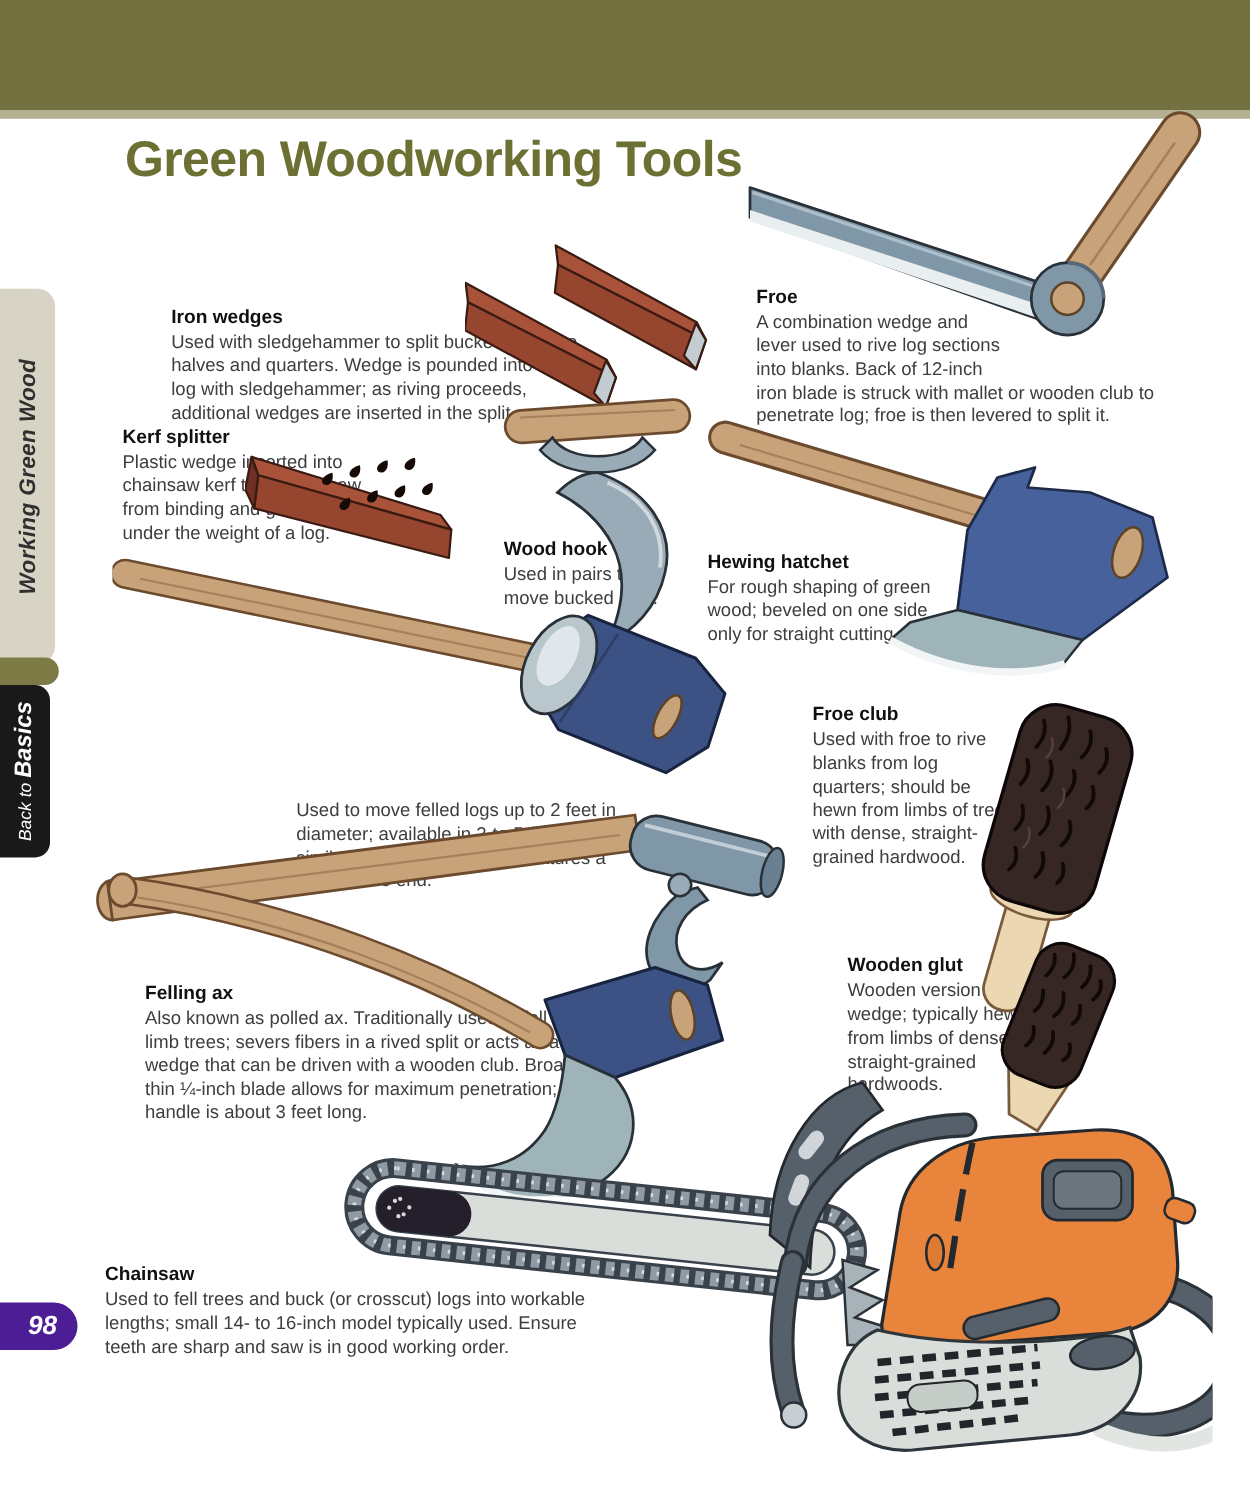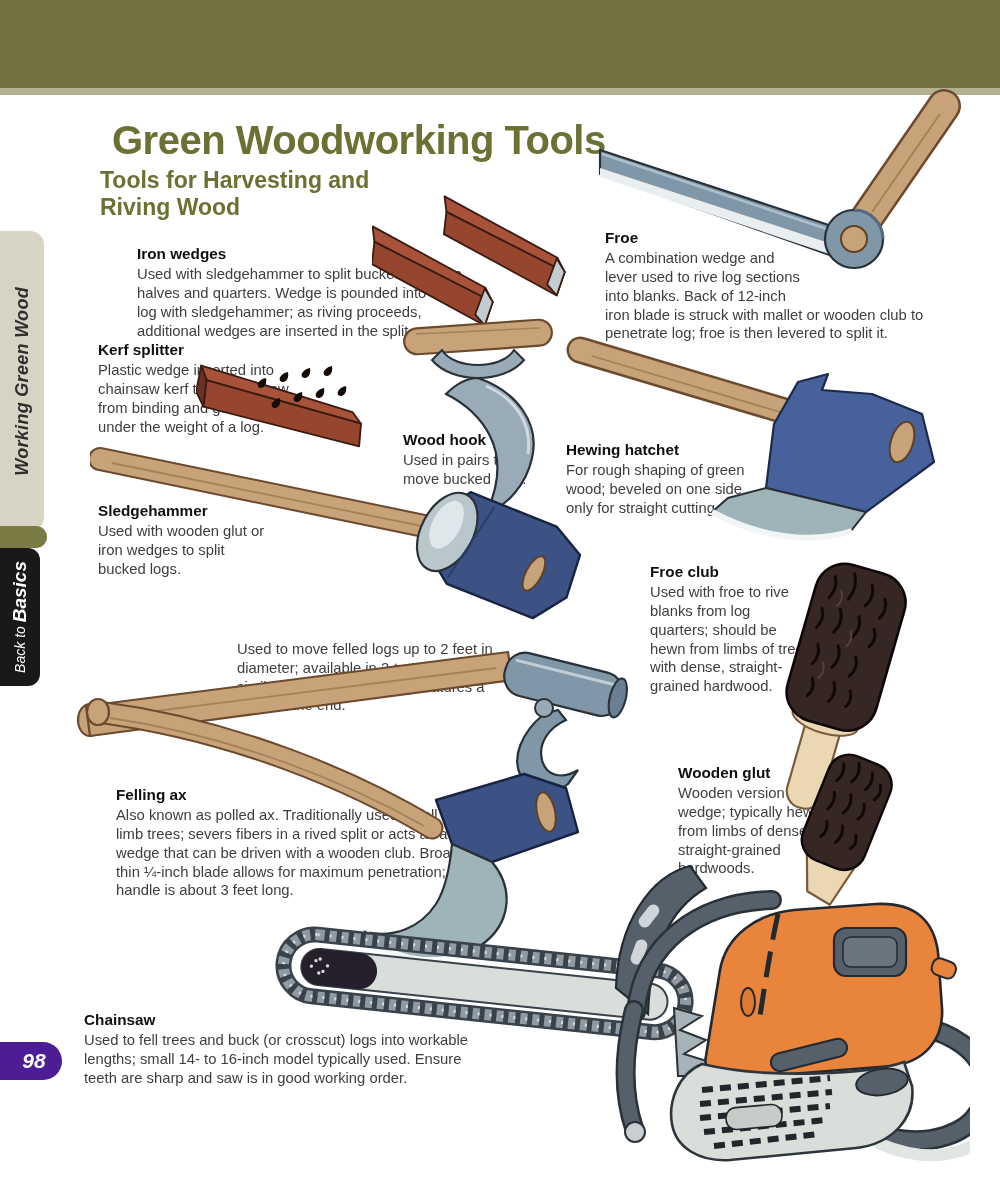--- a/index.html
+++ b/index.html
@@ -14,21 +14,21 @@
   .side-cap{position:absolute;left:0;top:526px;width:47px;height:22px;background:#7C7B46;border-radius:0 11px 11px 0;}
   .tab-series{top:548px;width:40px;height:138px;background:#191919;border-radius:0 12px 12px 0;}
   .vtext{writing-mode:vertical-rl;transform:rotate(180deg);font-style:italic;white-space:nowrap;}
   .tab-chapter .vtext{font-size:18px;font-weight:700;color:#2F2F2F;letter-spacing:.3px;}
   .tab-series .vtext{color:#fff;font-size:14px;}
   .tab-series .vtext b{font-size:19px;font-weight:700;}
   .page-badge{position:absolute;left:0;top:1042px;width:62px;height:38px;background:#4c1d95;
               border-radius:0 19px 19px 0;display:flex;align-items:center;justify-content:center;}
   .page-badge span{color:#fff;font-style:italic;font-weight:600;font-size:21px;padding-left:6px;}
 
-  .title{position:absolute;left:100px;top:106px;margin:12px;font-size:40px;font-weight:700;
+  .title{position:absolute;left:100px;top:106px;margin:0;font-size:40px;font-weight:700;
          color:#6C7133;letter-spacing:-.5px;}
   .subtitle{position:absolute;left:100px;top:167px;margin:0;font-size:23px;font-weight:700;
             color:#6C7133;line-height:1.17;white-space:pre-line;}
 
   .tool{position:absolute;}
   .tname{font-size:15.3px;font-weight:700;color:#101010;line-height:1.2;}
   .tdesc{font-size:14.8px;color:#3E3E3E;line-height:1.27;margin-top:2px;}
   .t0{left:137px;top:220px;width:338px;margin-top:25px;}
   .t1{left:605px;top:229px;width:362px;}
   .t1 .tdesc::before{content:"";float:right;width:160px;height:40px;}
@@ -57,46 +57,40 @@
   </div>
   <div class="side-cap"></div>
   <div class="side-tab tab-series">
     <span class="vtext"><span>Back to </span><b>Basics</b></span>
   </div>
   <div class="page-badge">
     <span>98</span>
   </div>
 
   <h1 class="title">Green Woodworking Tools</h1>
-  <h2 class="subtitle">Tools for Harvesting and
-Riving Wood</h2>
 
   <div class="tool t0">
     <div class="tname">Iron wedges</div>
     <div class="tdesc">Used with sledgehammer to split bucked logs into halves and quarters. Wedge is pounded into end of log with sledgehammer; as riving proceeds, additional wedges are inserted in the split.</div>
   </div>
   <div class="tool t1">
     <div class="tname">Froe</div>
     <div class="tdesc">A combination wedge and lever used to rive log sections into blanks. Back of 12-inch iron blade is struck with mallet or wooden club to penetrate log; froe is then levered to split it.</div>
   </div>
   <div class="tool t2">
     <div class="tname">Kerf splitter</div>
     <div class="tdesc">Plastic wedge inserted into chainsaw kerf to prevent saw from binding and getting stuck under the weight of a log.</div>
   </div>
   <div class="tool t3">
     <div class="tname">Wood hook</div>
     <div class="tdesc">Used in pairs to move bucked logs.</div>
   </div>
   <div class="tool t4">
     <div class="tname">Hewing hatchet</div>
     <div class="tdesc">For rough shaping of green wood; beveled on one side only for straight cutting.</div>
-  </div>
-  <div class="tool t5">
-    <div class="tname">Sledgehammer</div>
-    <div class="tdesc">Used with wooden glut or iron wedges to split bucked logs.</div>
   </div>
   <div class="tool t6">
     <div class="tname">Froe club</div>
     <div class="tdesc">Used with froe to rive blanks from log quarters; should be hewn from limbs of trees with dense, straight-grained hardwood.</div>
   </div>
   <div class="tool t7">
     <div class="tdesc">Used to move felled logs up to 2 feet in diameter; available in 2-to 5-foot length: A similar tool called a peavey features a spike at the end.</div>
   </div>
   <div class="tool t8">
     <div class="tname">Wooden glut</div>

